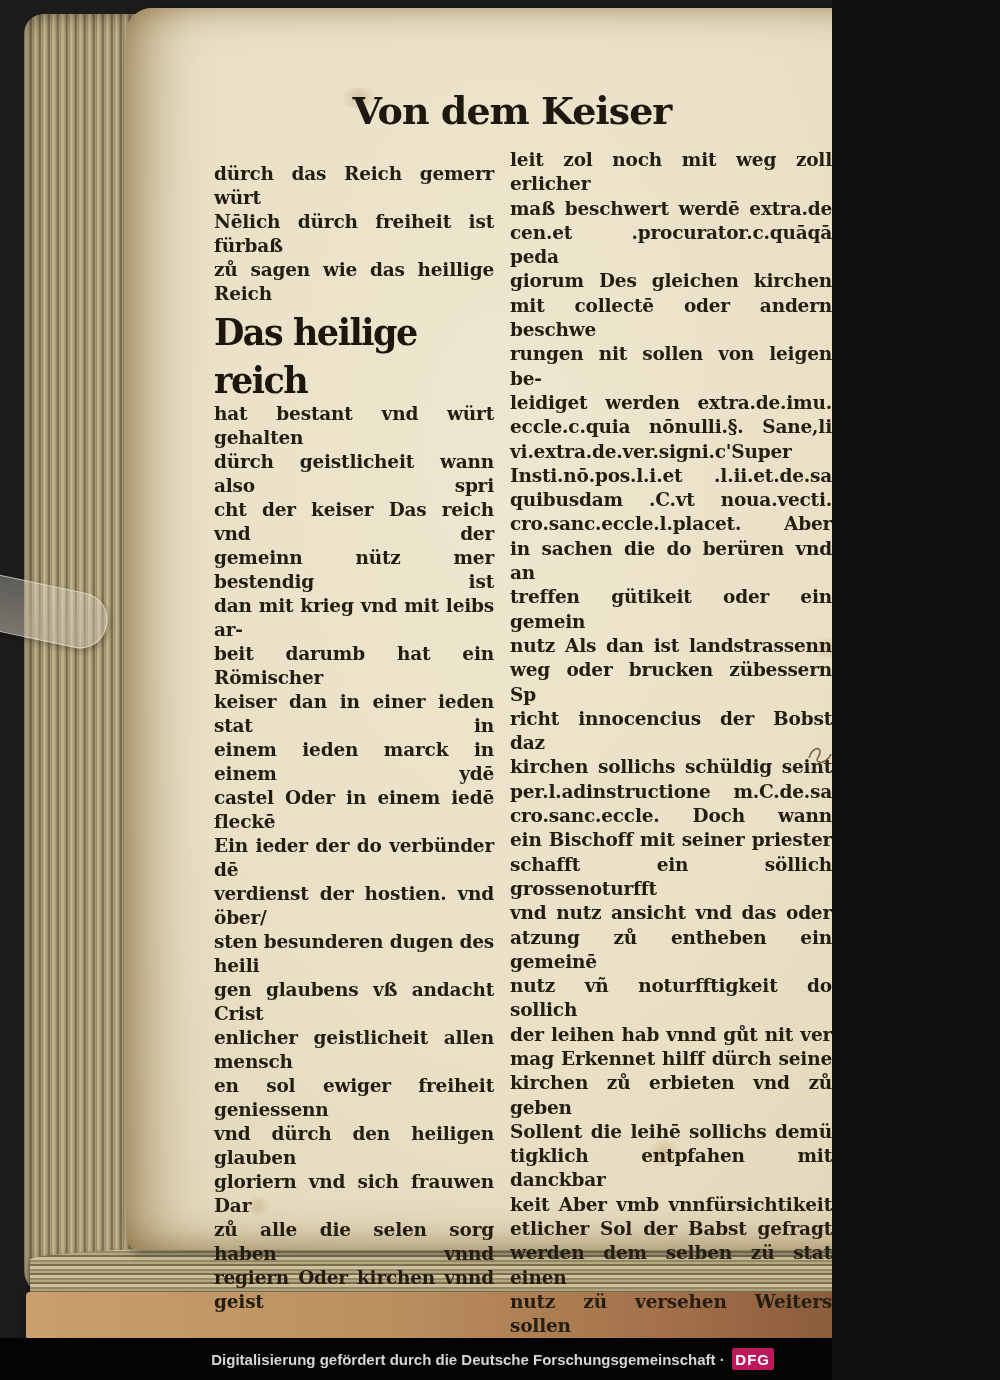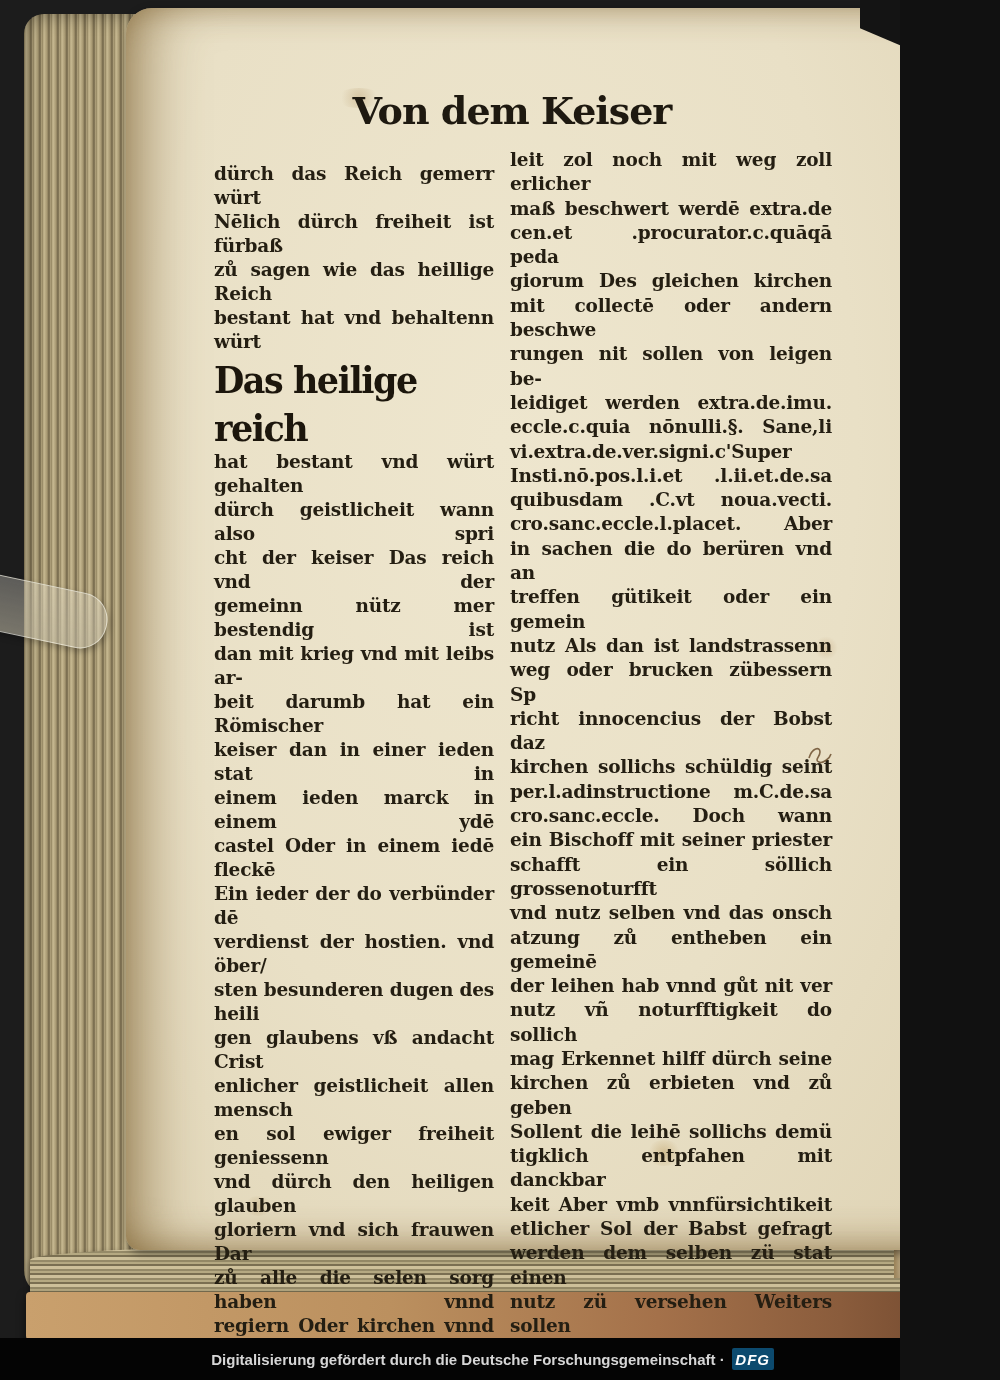--- a/index.html
+++ b/index.html
@@ -1,16 +1,16 @@
 <!DOCTYPE html>
 <html><head>
 <meta charset="utf-8">
 <style>
   html,body{margin:0;padding:0;background:#111;}
-  #screen{position:relative;width:900px;height:1380px;background:#1c1c1c;overflow:hidden;
+  #screen{position:relative;width:832px;height:1380px;background:#1c1c1c;overflow:hidden;
           font-family:"DejaVu Serif", serif;}
 
   
   .left-edges{position:absolute;left:24px;top:14px;width:122px;height:1282px;z-index:2;
     background:repeating-linear-gradient(90deg,#8d7f5b 0px,#c9bb93 2px,#a79872 5px,#6f6347 7px,#bdae86 9px,#97896а 11px);
     background:repeating-linear-gradient(90deg,#8d7f5b 0px,#c9bb93 2px,#a79872 5px,#6f6347 7px,#bdae86 9px);
     border-radius:20px 0 0 26px;box-shadow:inset 0 0 20px rgba(0,0,0,.4);}
 
   
   .bottom-edges{position:absolute;left:30px;top:1244px;width:930px;height:54px;z-index:2;
@@ -73,22 +73,22 @@
   .m1{left:806px;top:742px;}
   .m2{left:974px;top:248px;}
   .m3{left:970px;top:986px;}
 
   
   .footer{position:absolute;left:0;top:1338px;width:1000px;height:42px;z-index:9;background:#040404;
     display:flex;align-items:center;justify-content:center;gap:7px;
     padding-right:15px;box-sizing:border-box;}
   .footer-caption{font-family:"Liberation Sans",sans-serif;font-weight:700;font-size:15px;color:#d6d6d6;}
   .dfg-logo{display:flex;align-items:center;justify-content:center;width:42px;height:22px;
-    background:#0c4a6e;color:#fff;font-family:"Liberation Sans",sans-serif;font-weight:700;
-    font-style:italic;font-size:15px;letter-spacing:1px;border-radius:2px;}
+    background:#be185d;color:#fff;font-family:"Liberation Sans",sans-serif;font-weight:700;
+    font-size:15px;letter-spacing:1px;border-radius:2px;}
 </style>
 </head>
 <body>
 
 <div id="screen">
 
   <div class="left-edges"></div>
   <div class="bottom-edges"></div>
   <div class="cover-strip"></div>
   <div class="page2"></div>
@@ -99,21 +99,20 @@
     <div class="stain s3"></div>
     <div class="stain s4"></div>
 
     <div class="header-title">Von dem Keiser</div>
 
     <div class="col col-left">
       <div>
           <div class="line">dürch das Reich gemerr würt</div>
           <div class="line">Nēlich dürch freiheit ist fürbaß</div>
           <div class="line">zů sagen wie das heillige Reich</div>
-          <div class="line">bestant hat vnd behaltenn würt</div>
         </div>
       <div class="col-heading">Das heilige reich</div>
       <div>
           <div class="line">hat bestant vnd würt gehalten</div>
           <div class="line">dürch geistlicheit wann also spri</div>
           <div class="line">cht der keiser Das reich vnd der</div>
           <div class="line">gemeinn nütz mer bestendig ist</div>
           <div class="line">dan mit krieg vnd mit leibs ar-</div>
           <div class="line">beit darumb hat ein Römischer</div>
           <div class="line">keiser dan in einer ieden stat in</div>
@@ -149,24 +148,24 @@
           <div class="line">in sachen die do berüren vnd an</div>
           <div class="line">treffen gütikeit oder ein gemein</div>
           <div class="line">nutz Als dan ist landstrassenn</div>
           <div class="line">weg oder brucken zübessern Sp</div>
           <div class="line">richt innocencius der Bobst daz</div>
           <div class="line">kirchen sollichs schüldig seint</div>
           <div class="line">per.l.adinstructione m.C.de.sa</div>
           <div class="line">cro.sanc.eccle. Doch wann</div>
           <div class="line">ein Bischoff mit seiner priester</div>
           <div class="line">schafft ein söllich grossenoturfft</div>
-          <div class="line">vnd nutz selben vnd das onsch</div>
+          <div class="line">vnd nutz ansicht vnd das oder</div>
           <div class="line">atzung zů entheben ein gemeinē</div>
+          <div class="line">nutz vñ noturfftigkeit do sollich</div>
           <div class="line">der leihen hab vnnd gůt nit ver</div>
-          <div class="line">nutz vñ noturfftigkeit do sollich</div>
           <div class="line">mag Erkennet hilff dürch seine</div>
           <div class="line">kirchen zů erbieten vnd zů geben</div>
           <div class="line">Sollent die leihē sollichs demü</div>
           <div class="line">tigklich entpfahen mit danckbar</div>
           <div class="line">keit Aber vmb vnnfürsichtikeit</div>
           <div class="line">etlicher Sol der Babst gefragt</div>
           <div class="line">werden dem selben zü stat einen</div>
           <div class="line">nutz zü versehen Weiters sollen</div>
           <div class="line">kirchen vnnd geistlich personen</div>
         </div>

